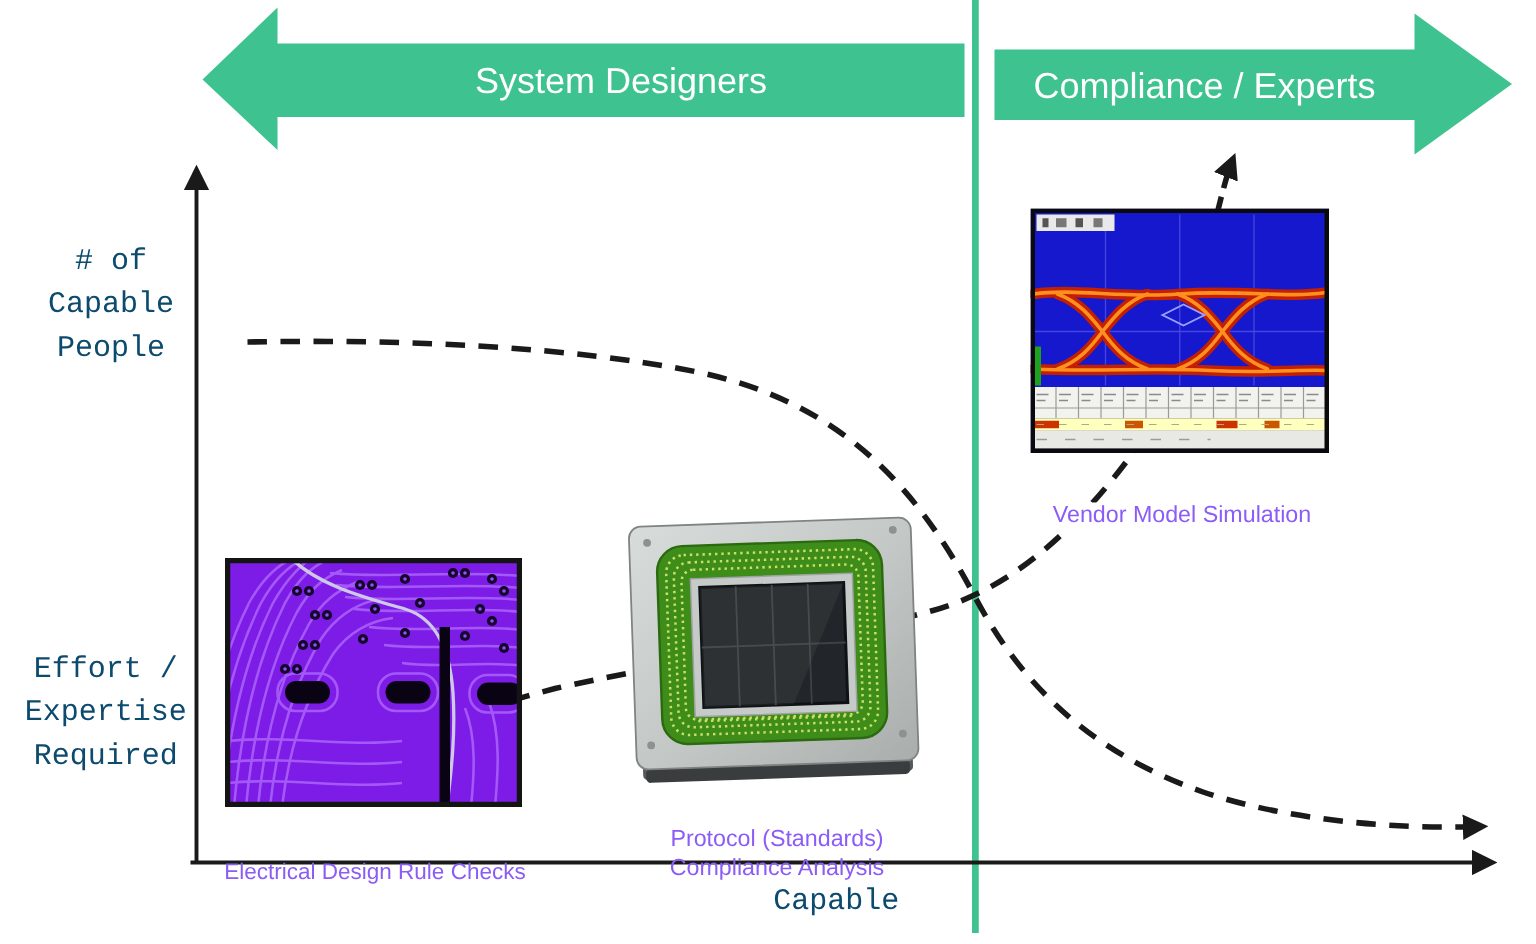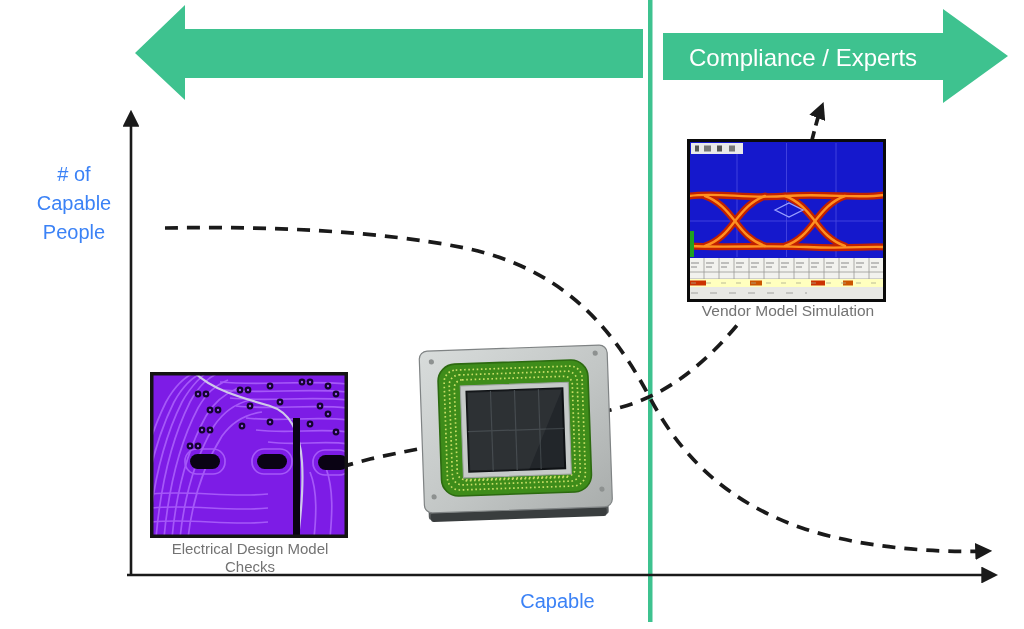--- a/index.html
+++ b/index.html
@@ -1,24 +1,24 @@
 <!DOCTYPE html>
 <html><head>
 <meta charset="utf-8">
 <style>
   * { margin:0; padding:0; box-sizing:border-box; }
   html,body { width:1024px; height:629px; background:#ffffff; overflow:hidden;
               font-family:"Liberation Sans", sans-serif; }
   .stage { position:relative; width:1024px; height:629px; background:#fff; }
   .layer { position:absolute; left:0; top:0; }
   .abs { position:absolute; }
-  .caption { color:#737373; font-size:15.5px; text-align:center; line-height:1.22;
-             white-space:pre-line; z-index:3; }
-  .axis-label { color:#3b82f6; font-size:20px; text-align:center; line-height:1.45;
-                white-space:pre-line; z-index:3; }
+  .caption { color:#8b5cf6; font-size:15.5px; text-align:center; line-height:1.22;
+             white-space:pre-line; z-index:3;margin-top:33px; }
+  .axis-label { color:#0c4a6e; font-size:20px; text-align:center; line-height:1.45;
+                white-space:pre-line; z-index:3;font-family:Liberation Mono, monospace; }
   .arrow-label { color:#ffffff; font-size:24px; text-align:center; z-index:3; }
   .white-bg { background:#ffffff; }
   #base-svg { z-index:1; }
   .img-box { z-index:2; }
 </style>
 </head>
 <body>
 
 <div class="stage">
 
@@ -38,25 +38,29 @@
     <polygon points="663,33 943,33 943,9 1008,56 943,103 943,80 663,80" fill="#3ec28f"></polygon>
 
     <path d="M 131 575 L 131 114" stroke="#1a1a1a" stroke-width="2.6" fill="none" marker-end="url(#mAxis)"></path>
     <path d="M 127 575 L 994 575" stroke="#1a1a1a" stroke-width="2.6" fill="none" marker-end="url(#mAxis)"></path>
 
     <path stroke="#1a1a1a" stroke-width="3.7" fill="none" stroke-dasharray="13 9" marker-end="url(#mCurve)" d="M 165 228 C 270 226 380 231 465 248 C 555 267 608 318 650 398 C 688 470 742 507 802 528 C 858 547 930 553 988 551"></path>
     <path stroke="#1a1a1a" stroke-width="3.7" fill="none" stroke-dasharray="13 9" d="M 258 498 C 300 480 335 468 370 459 C 440 443 545 428 622 407 C 676 392 718 351 750 309 C 783 265 806 202 817 146"></path>
     <path stroke="#1a1a1a" stroke-width="3.7" fill="none" stroke-dasharray="9 6" marker-end="url(#mCurve)" d="M 812 140 C 815 128 818 116 822 106"></path>
   </svg>
 
+  <div class="abs arrow-label" style="left:185px; top:41px; width:458px;">System Designers</div>
   <div class="abs arrow-label" style="left:663px; top:44px; width:280px;">Compliance / Experts</div>
 
   <div class="abs axis-label" style="left:18px; top:160px; width:112px;"># of
 Capable
 People</div>
+  <div class="abs axis-label" style="left:8px; top:432px; width:125px;">Effort /
+Expertise
+Required</div>
   <div class="abs axis-label" style="left:455px; top:587px; width:205px;">Capable</div>
 
   <svg class="abs img-box" style="left:150px; top:372px;" width="198" height="166" viewBox="0 0 198 166">
     <rect x="0" y="0" width="198" height="166" fill="#7d1ce6"></rect>
     <g stroke="#a558f8" stroke-width="1.7" fill="none">
       <path d="M-18 166 C -14 120 -4 70 16 30 C 26 12 36 4 46 0"></path>
       <path d="M-10 166 C -6 120 4 70 24 30 C 34 12 44 4 54 0"></path>
       <path d="M-2 166 C 2 120 12 70 32 30 C 42 12 52 4 62 -4"></path>
       <path d="M6 166 C 10 120 20 70 40 30 C 50 12 58 6 70 0"></path>
       <path d="M14 166 C 18 122 28 74 48 36 C 56 22 64 14 78 8"></path>
@@ -136,21 +140,21 @@
     </g>
 
     <g fill="#0a0314">
       <rect x="40" y="82" width="30" height="15" rx="7.5"></rect>
       <rect x="107" y="82" width="30" height="15" rx="7.5"></rect>
       <rect x="168" y="83" width="30" height="15" rx="7.5"></rect>
       <rect x="143" y="46" width="7" height="120"></rect>
     </g>
     <rect x="1.5" y="1.5" width="195" height="163" fill="none" stroke="#141414" stroke-width="4"></rect>
   </svg>
-  <div class="abs caption" style="left:148px; top:540px; width:204px; font-size:15px;">Electrical Design Model Checks</div>
+  <div class="abs caption" style="left:148px; top:540px; width:204px; font-size:15px;">Electrical Design Rule Checks</div>
 
   <svg class="abs img-box" style="left:410px; top:340px;" width="212" height="190" viewBox="0 0 212 190">
     <defs>
       <linearGradient id="gMetal" x1="0" y1="0" x2="1" y2="1">
         <stop offset="0" stop-color="#d8dcdb"></stop>
           <stop offset="0.55" stop-color="#c2c6c5"></stop>
           <stop offset="1" stop-color="#a9adac"></stop>
       </linearGradient>
     </defs>
     <g transform="rotate(-2 106 95)">
@@ -173,20 +177,22 @@
       <rect x="58" y="50" width="96" height="80" fill="#22262a" stroke="#0f1215" stroke-width="2"></rect>
       <g stroke="#3c4246" stroke-width="1.2">
         <path d="M82 50 V130"></path>
           <path d="M106 50 V130"></path>
           <path d="M130 50 V130"></path>
           <path d="M58 90 H154"></path>
       </g>
       <polygon points="58,50 154,50 118,130 58,130" fill="#ffffff" opacity="0.05"></polygon>
     </g>
   </svg>
+  <div class="abs caption" style="left:418px; top:518px; width:200px;">Protocol (Standards)
+Compliance Analysis</div>
 
   <svg class="abs img-box" style="left:687px; top:139px;" width="199" height="163" viewBox="0 0 199 163">
     <rect x="0" y="0" width="199" height="163" fill="#1518cc"></rect>
     <g stroke="#4545e0" stroke-width="0.9">
       <path d="M50 4 V118"></path>
         <path d="M99.5 4 V118"></path>
         <path d="M149 4 V118"></path>
         <path d="M3 82 H196"></path>
     </g>
 

